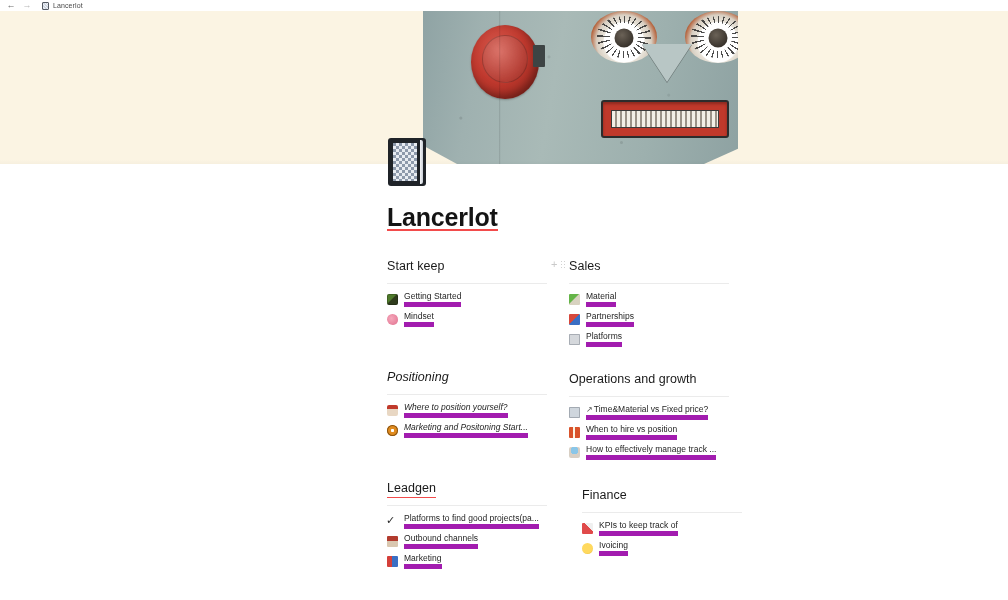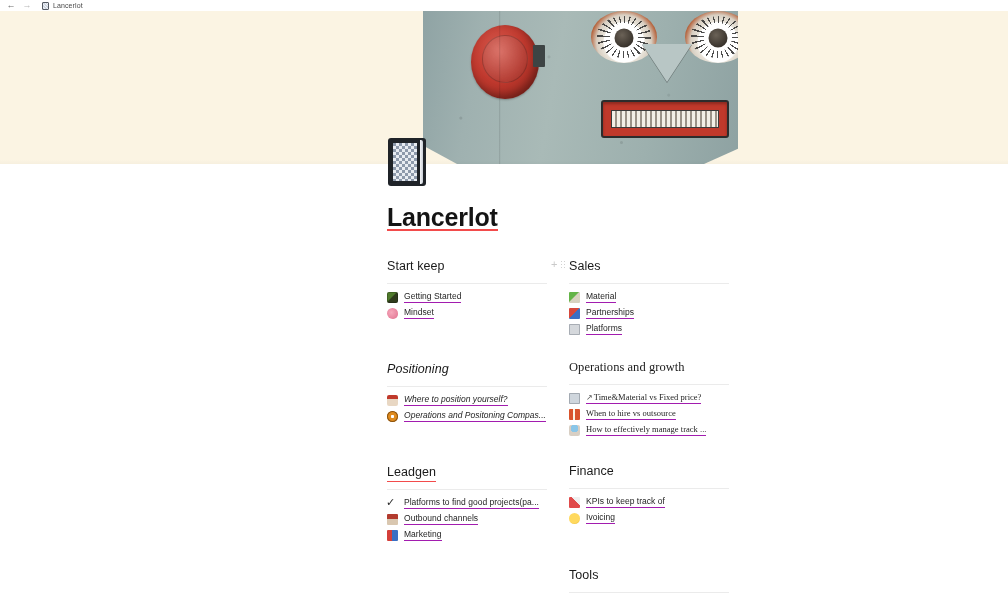--- a/index.html
+++ b/index.html
@@ -315,21 +315,21 @@
     width: 11px;
     height: 11px;
     flex: 0 0 11px;
     position: relative;
     border-radius: 1px;
   }
   .item-label {
     font-size: 8.5px;
     color: #242424;
     line-height: 11px;
-    border-bottom: 1px solid #a21caf;
+    border-bottom: 5px solid #a21caf;
     white-space: nowrap;
     letter-spacing: .02px;
   }
   .item-label .ext { margin-right: 1px; font-size: 8px; color: #555; }
 
   
   .e-toy      { background: linear-gradient(135deg,#4f7a2b 0 45%,#2f3b1c 46% 100%); border-radius:2px; box-shadow: inset 0 0 0 1px rgba(0,0,0,.2); }
   .e-brain    { background: radial-gradient(circle at 40% 40%, #f6a8bb, #e0718f); border-radius: 50% 50% 45% 55%; }
   .e-memo     { background: linear-gradient(135deg,#f2f2f2 0 55%, #8fbf4d 56% 100%); box-shadow: inset 0 0 0 1px #b9b9b9; }
   .e-person   { background: linear-gradient(#c0392b 0 38%, #e8d7c3 39% 100%); border-radius: 2px; }
@@ -421,21 +421,21 @@
 
       <div class="section" style="margin-top:38px;font-style:italic;">
         <div class="section-title">Positioning</div>
         <div class="section-rule"></div>
         <div class="item">
           <span class="item-emoji e-person"></span>
           <span class="item-label">Where to position yourself?</span>
         </div>
         <div class="item">
           <span class="item-emoji e-compass"></span>
-          <span class="item-label">Operations and Positoning Compas...</span>
+          <span class="item-label">Marketing and Positoning Start...</span>
         </div>
       </div>
 
       <div class="section" style="margin-top:38px;">
         <div class="section-title misspelled">Leadgen</div>
         <div class="section-rule"></div>
         <div class="item">
           <span class="item-emoji e-check"></span>
           <span class="item-label">Platforms to find good projects(pa...</span>
         </div>
@@ -463,38 +463,38 @@
         <div class="item">
           <span class="item-emoji e-puzzle"></span>
           <span class="item-label">Partnerships</span>
         </div>
         <div class="item">
           <span class="item-emoji e-contract"></span>
           <span class="item-label">Platforms</span>
         </div>
       </div>
 
-      <div class="section" style="margin-top:14px;font-family:Liberation Serif, serif;">
+      <div class="section" style="margin-top:14px;">
         <div class="section-title">Operations and growth</div>
         <div class="section-rule"></div>
         <div class="item">
           <span class="item-emoji e-doc"></span>
           <span class="item-label"><span class="ext">↗</span><span>Time&amp;Material vs Fixed price?</span></span>
         </div>
         <div class="item">
           <span class="item-emoji e-hire"></span>
-          <span class="item-label">When to hire vs outsource</span>
+          <span class="item-label">When to hire vs position</span>
         </div>
         <div class="item">
           <span class="item-emoji e-remote"></span>
           <span class="item-label">How to effectively manage track ...</span>
         </div>
       </div>
 
-      <div class="section" style="margin-top:23px;">
+      <div class="section" style="margin-top:23px;margin-left:13px;">
         <div class="section-title">Finance</div>
         <div class="section-rule"></div>
         <div class="item">
           <span class="item-emoji e-pen"></span>
           <span class="item-label">KPIs to keep track of</span>
         </div>
         <div class="item">
           <span class="item-emoji e-money"></span>
           <span class="item-label">Ivoicing</span>
         </div>

